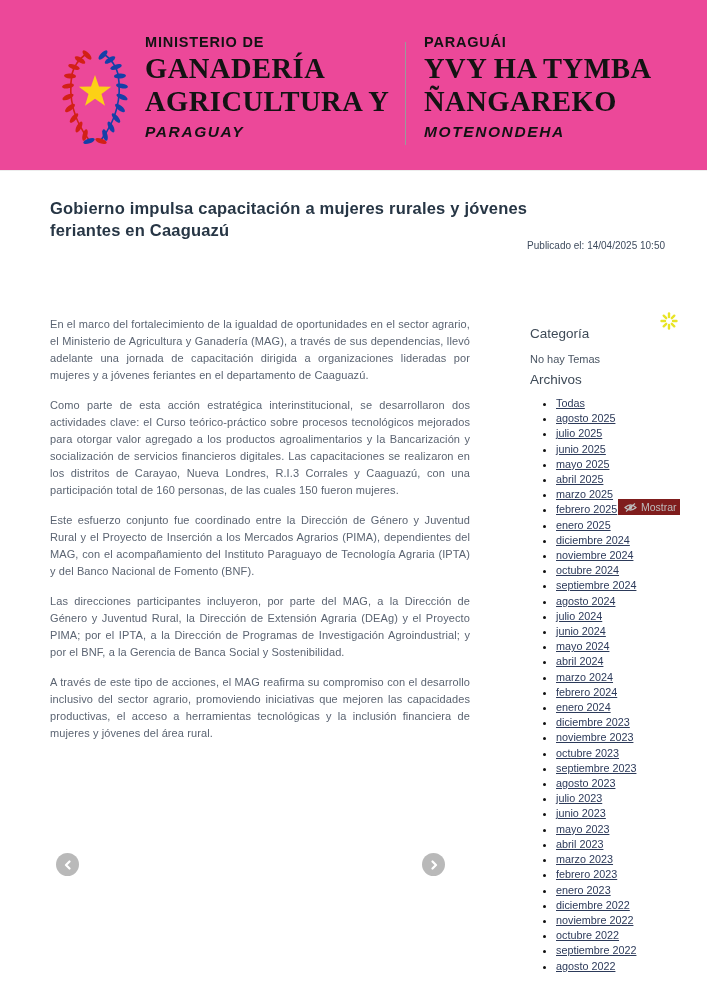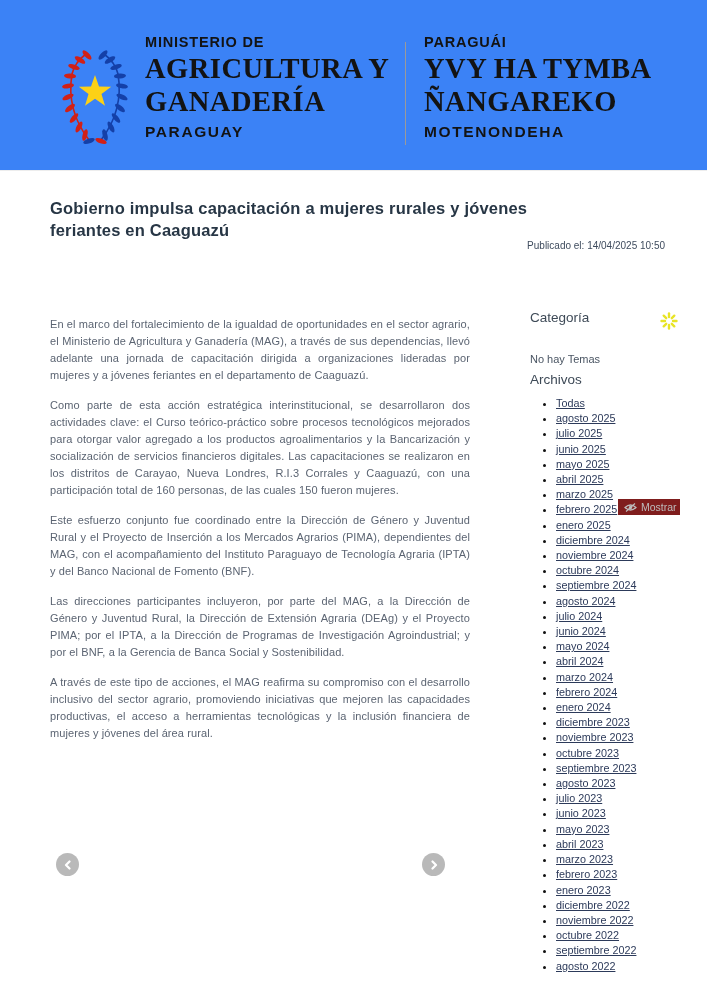--- a/index.html
+++ b/index.html
@@ -1,27 +1,27 @@
 <!DOCTYPE html>
 <html><head>
 <meta charset="utf-8">
 <style>
   html,body{margin:0;padding:0;background:#fff;}
   .page{position:relative;width:707px;height:1000px;background:#fff;overflow:hidden;
         font-family:"Liberation Sans",sans-serif;color:#55606e;}
   a{cursor:pointer;}
 
   
-  .header{position:absolute;left:0;top:0;width:707px;height:170px;background:#3b82f6;}
+  .header{position:absolute;left:0;top:0;width:707px;height:170px;background:#ec4899;}
   .emblem{position:absolute;left:56px;top:40px;}
   .logo-text-left{position:absolute;left:145px;top:32px;color:#131313;}
   .logo-text-right{position:absolute;left:424px;top:32px;color:#131313;}
   .logo-small{font-size:14.5px;font-weight:bold;letter-spacing:0.8px;line-height:20px;}
   .logo-big{font-family:"Liberation Serif",serif;font-weight:bold;font-size:28.5px;line-height:33px;letter-spacing:0.5px;}
-  .logo-bottom{font-size:15.5px;font-weight:bold;letter-spacing:1.6px;line-height:24px;margin-top:2px;}
+  .logo-bottom{font-size:15.5px;font-weight:bold;letter-spacing:1.6px;line-height:24px;margin-top:2px;font-style:italic;}
   .logo-divider{position:absolute;left:405px;top:42px;width:1px;height:103px;background:#9a9a9a;}
   .header-rule{position:absolute;left:0;top:170px;width:707px;height:1px;background:#ededed;}
 
   
   .article-title{position:absolute;left:50px;top:186px;width:552px;
       font-size:16.5px;font-weight:bold;color:#273645;line-height:22px;letter-spacing:0.2px;}
   .breadcrumb{position:absolute;left:50px;top:240px;width:400px;
       font-size:10.5px;color:#33415c;line-height:16px;}
   .breadcrumb a{color:#33415c;text-decoration:underline;}
   .crumb-sep{color:#444;padding:0 2px;}
@@ -35,21 +35,21 @@
   
   .nav-btn{position:absolute;width:23px;height:23px;border-radius:50%;background:#b9b9b9;
       display:flex;align-items:center;justify-content:center;border:none;padding:0;}
   .nav-prev{left:56px;top:853px;}
   .nav-next{left:422px;top:853px;}
 
   
   .sidebar{position:absolute;left:530px;top:310px;width:176px;}
   .spinner-icon{position:absolute;left:130px;top:2px;}
   .side-h{font-size:13.5px;font-weight:normal;color:#3e4a57;margin:0;}
-  .cat-title{position:absolute;left:0;top:0;text-align:center;}
+  .cat-title{position:absolute;left:0;top:16px;text-align:center;}
   .cat-empty{position:absolute;left:0;top:43px;font-size:11px;color:#4a5563;}
   .arch-title{position:absolute;left:0;top:62px;text-align:center;}
   .arch-list{position:absolute;left:0;top:86px;margin:0;padding:0 0 0 26px;list-style:disc;}
   .arch-list li{font-size:10.8px;line-height:15.2px;color:#111;}
   .arch-list a{color:#2c3a5a;text-decoration:underline;text-align:right;}
   .mostrar{position:absolute;left:88px;top:189px;background:#7f1d1d;display:flex;align-items:center;
       gap:4px;padding:2px 3px 2px 6px;color:#bdbdbd;font-size:10.5px;}
 </style>
 </head>
 <body>
@@ -86,22 +86,22 @@
           <ellipse cx="54" cy="20" rx="6" ry="2.4" transform="rotate(-32 54 20)"></ellipse>
           <ellipse cx="47" cy="15" rx="6" ry="2.4" transform="rotate(-46 47 15)"></ellipse>
           <ellipse cx="33" cy="101" rx="6" ry="2.4" transform="rotate(-20 33 101)"></ellipse>
         </g>
         <polygon points="39,35 43,46.5 55.2,46.7 45.5,54.1 49,65.8 39,58.8 29,65.8 32.5,54.1 22.8,46.7 35,46.5" fill="#fcd116"></polygon>
       </svg>
     </div>
 
     <div class="logo-text-left">
       <div class="logo-small">MINISTERIO DE</div>
+      <div class="logo-big">GANADERÍA</div>
       <div class="logo-big">AGRICULTURA Y</div>
-      <div class="logo-big">GANADERÍA</div>
       <div class="logo-bottom">PARAGUAY</div>
     </div>
 
     <div class="logo-divider"></div>
 
     <div class="logo-text-right">
       <div class="logo-small">PARAGUÁI</div>
       <div class="logo-big">YVY HA TYMBA</div>
       <div class="logo-big">ÑANGAREKO</div>
       <div class="logo-bottom">MOTENONDEHA</div>

